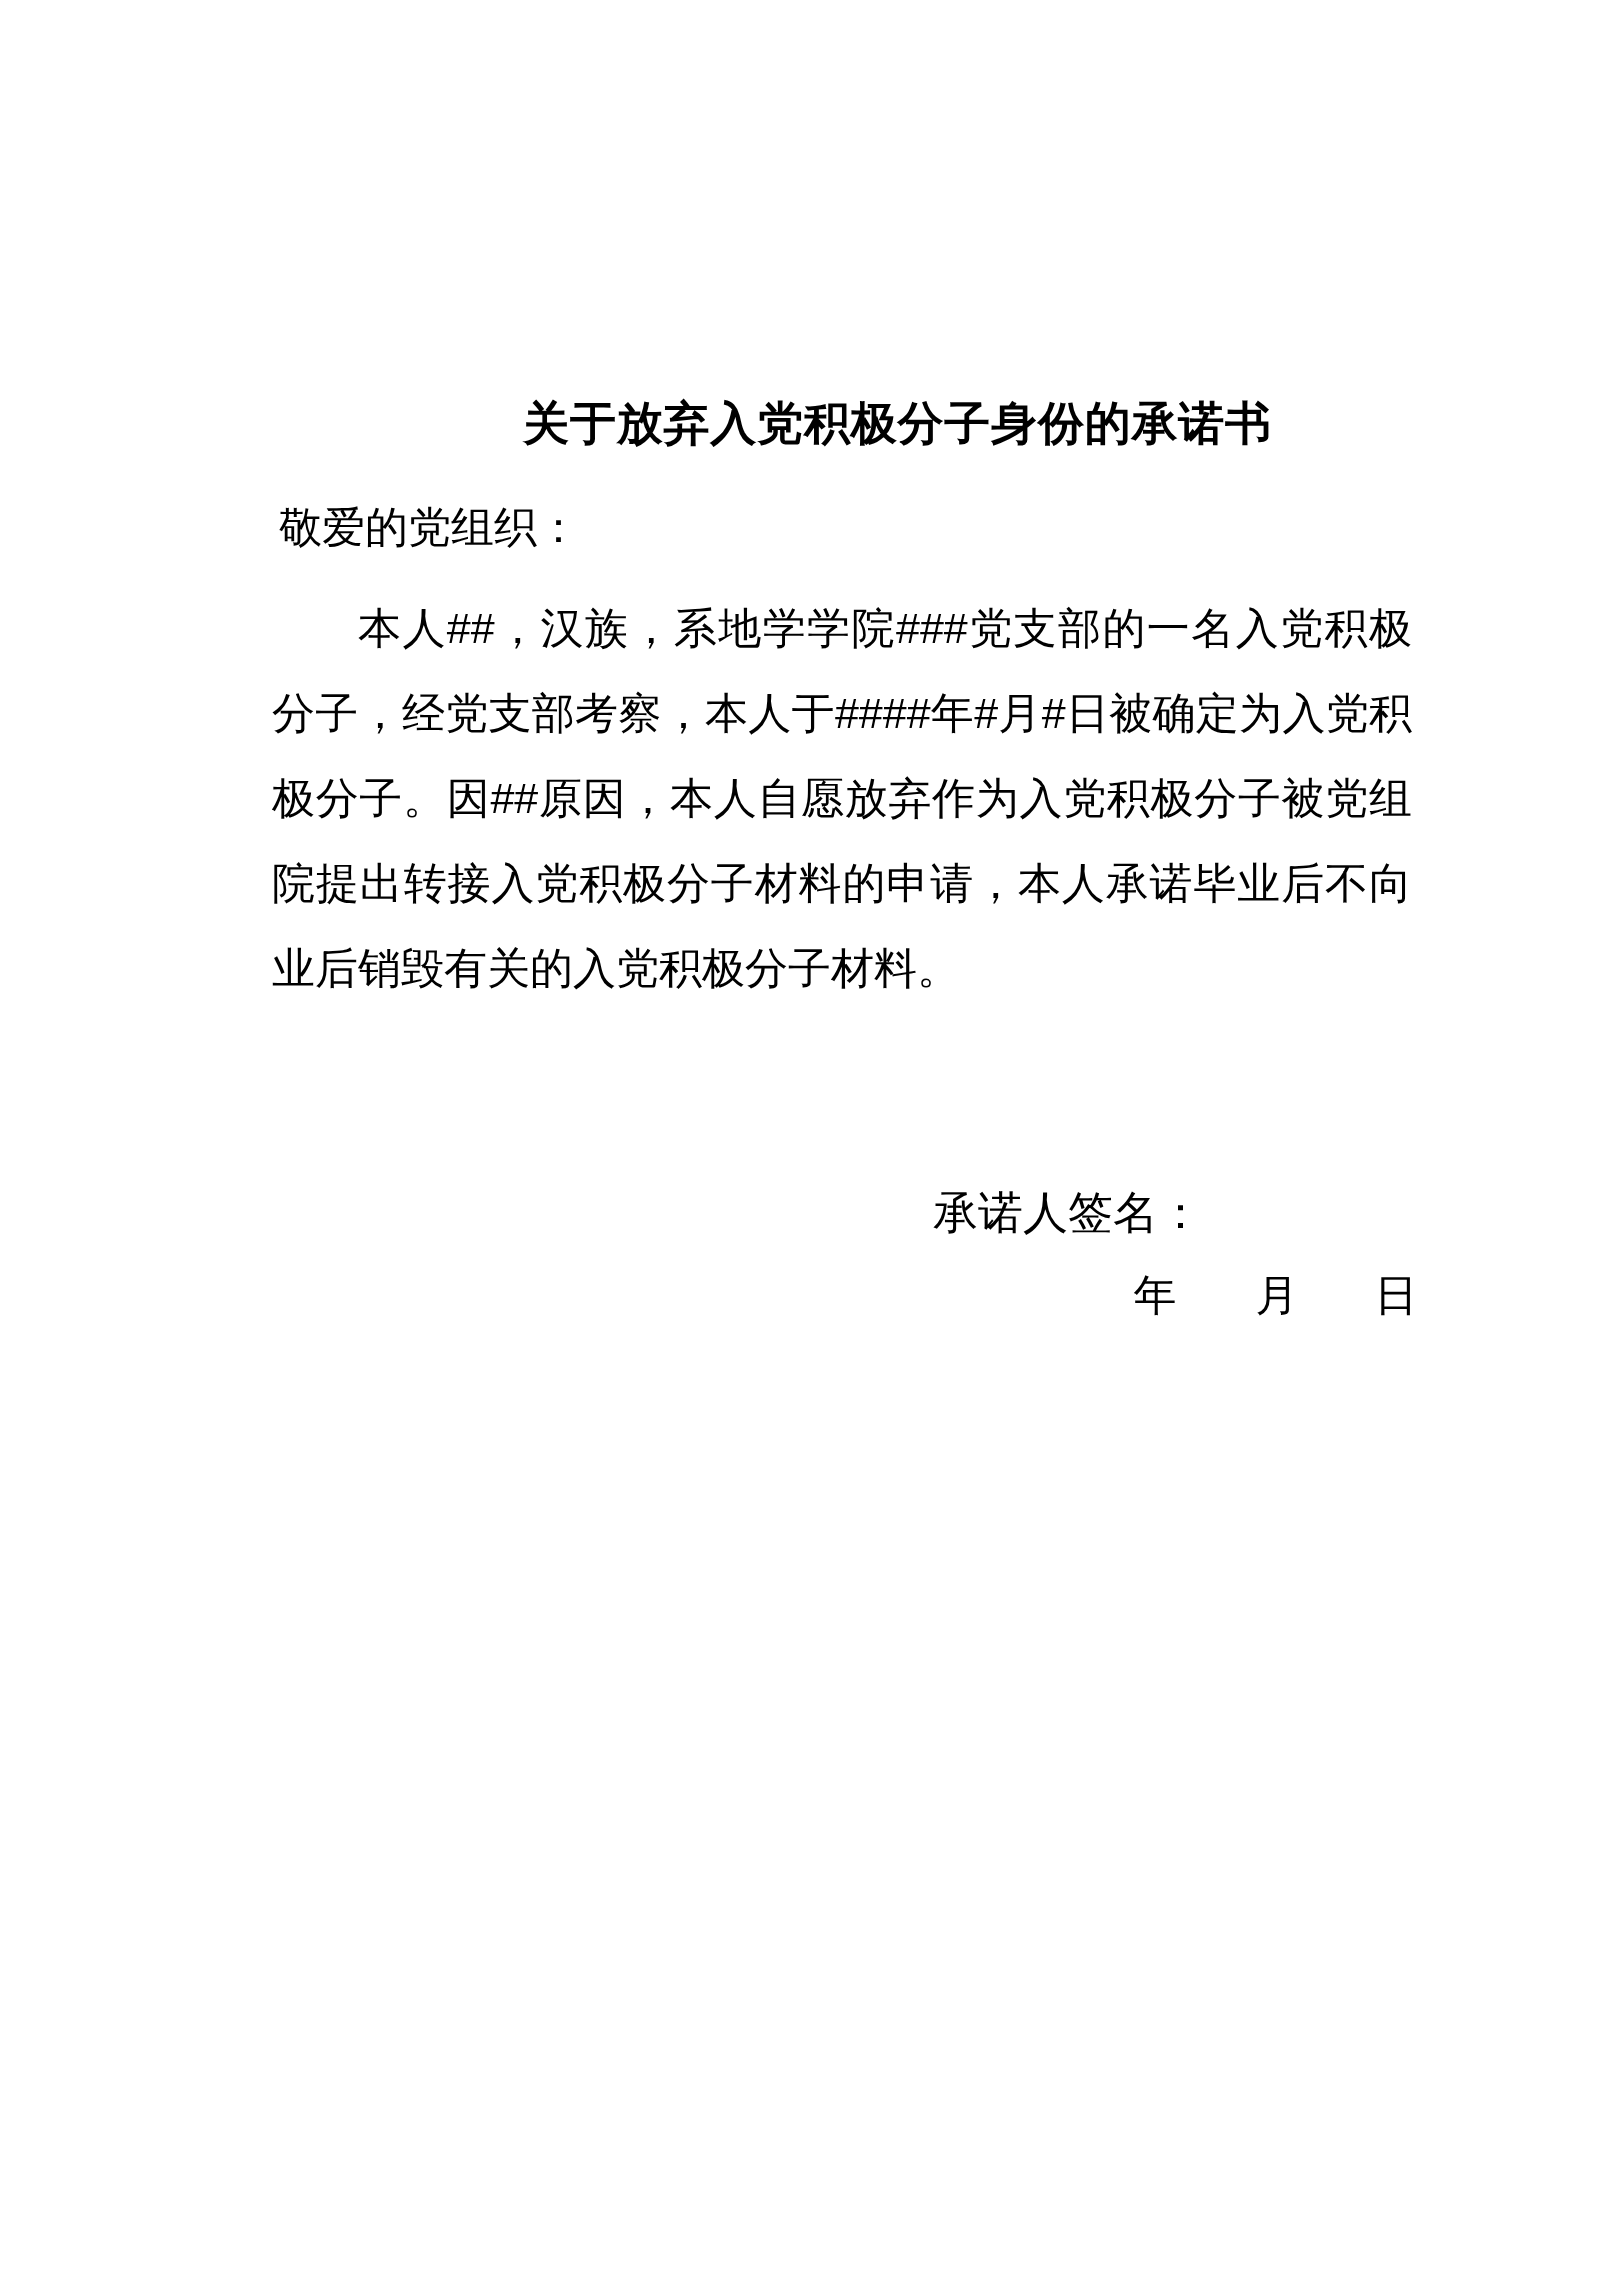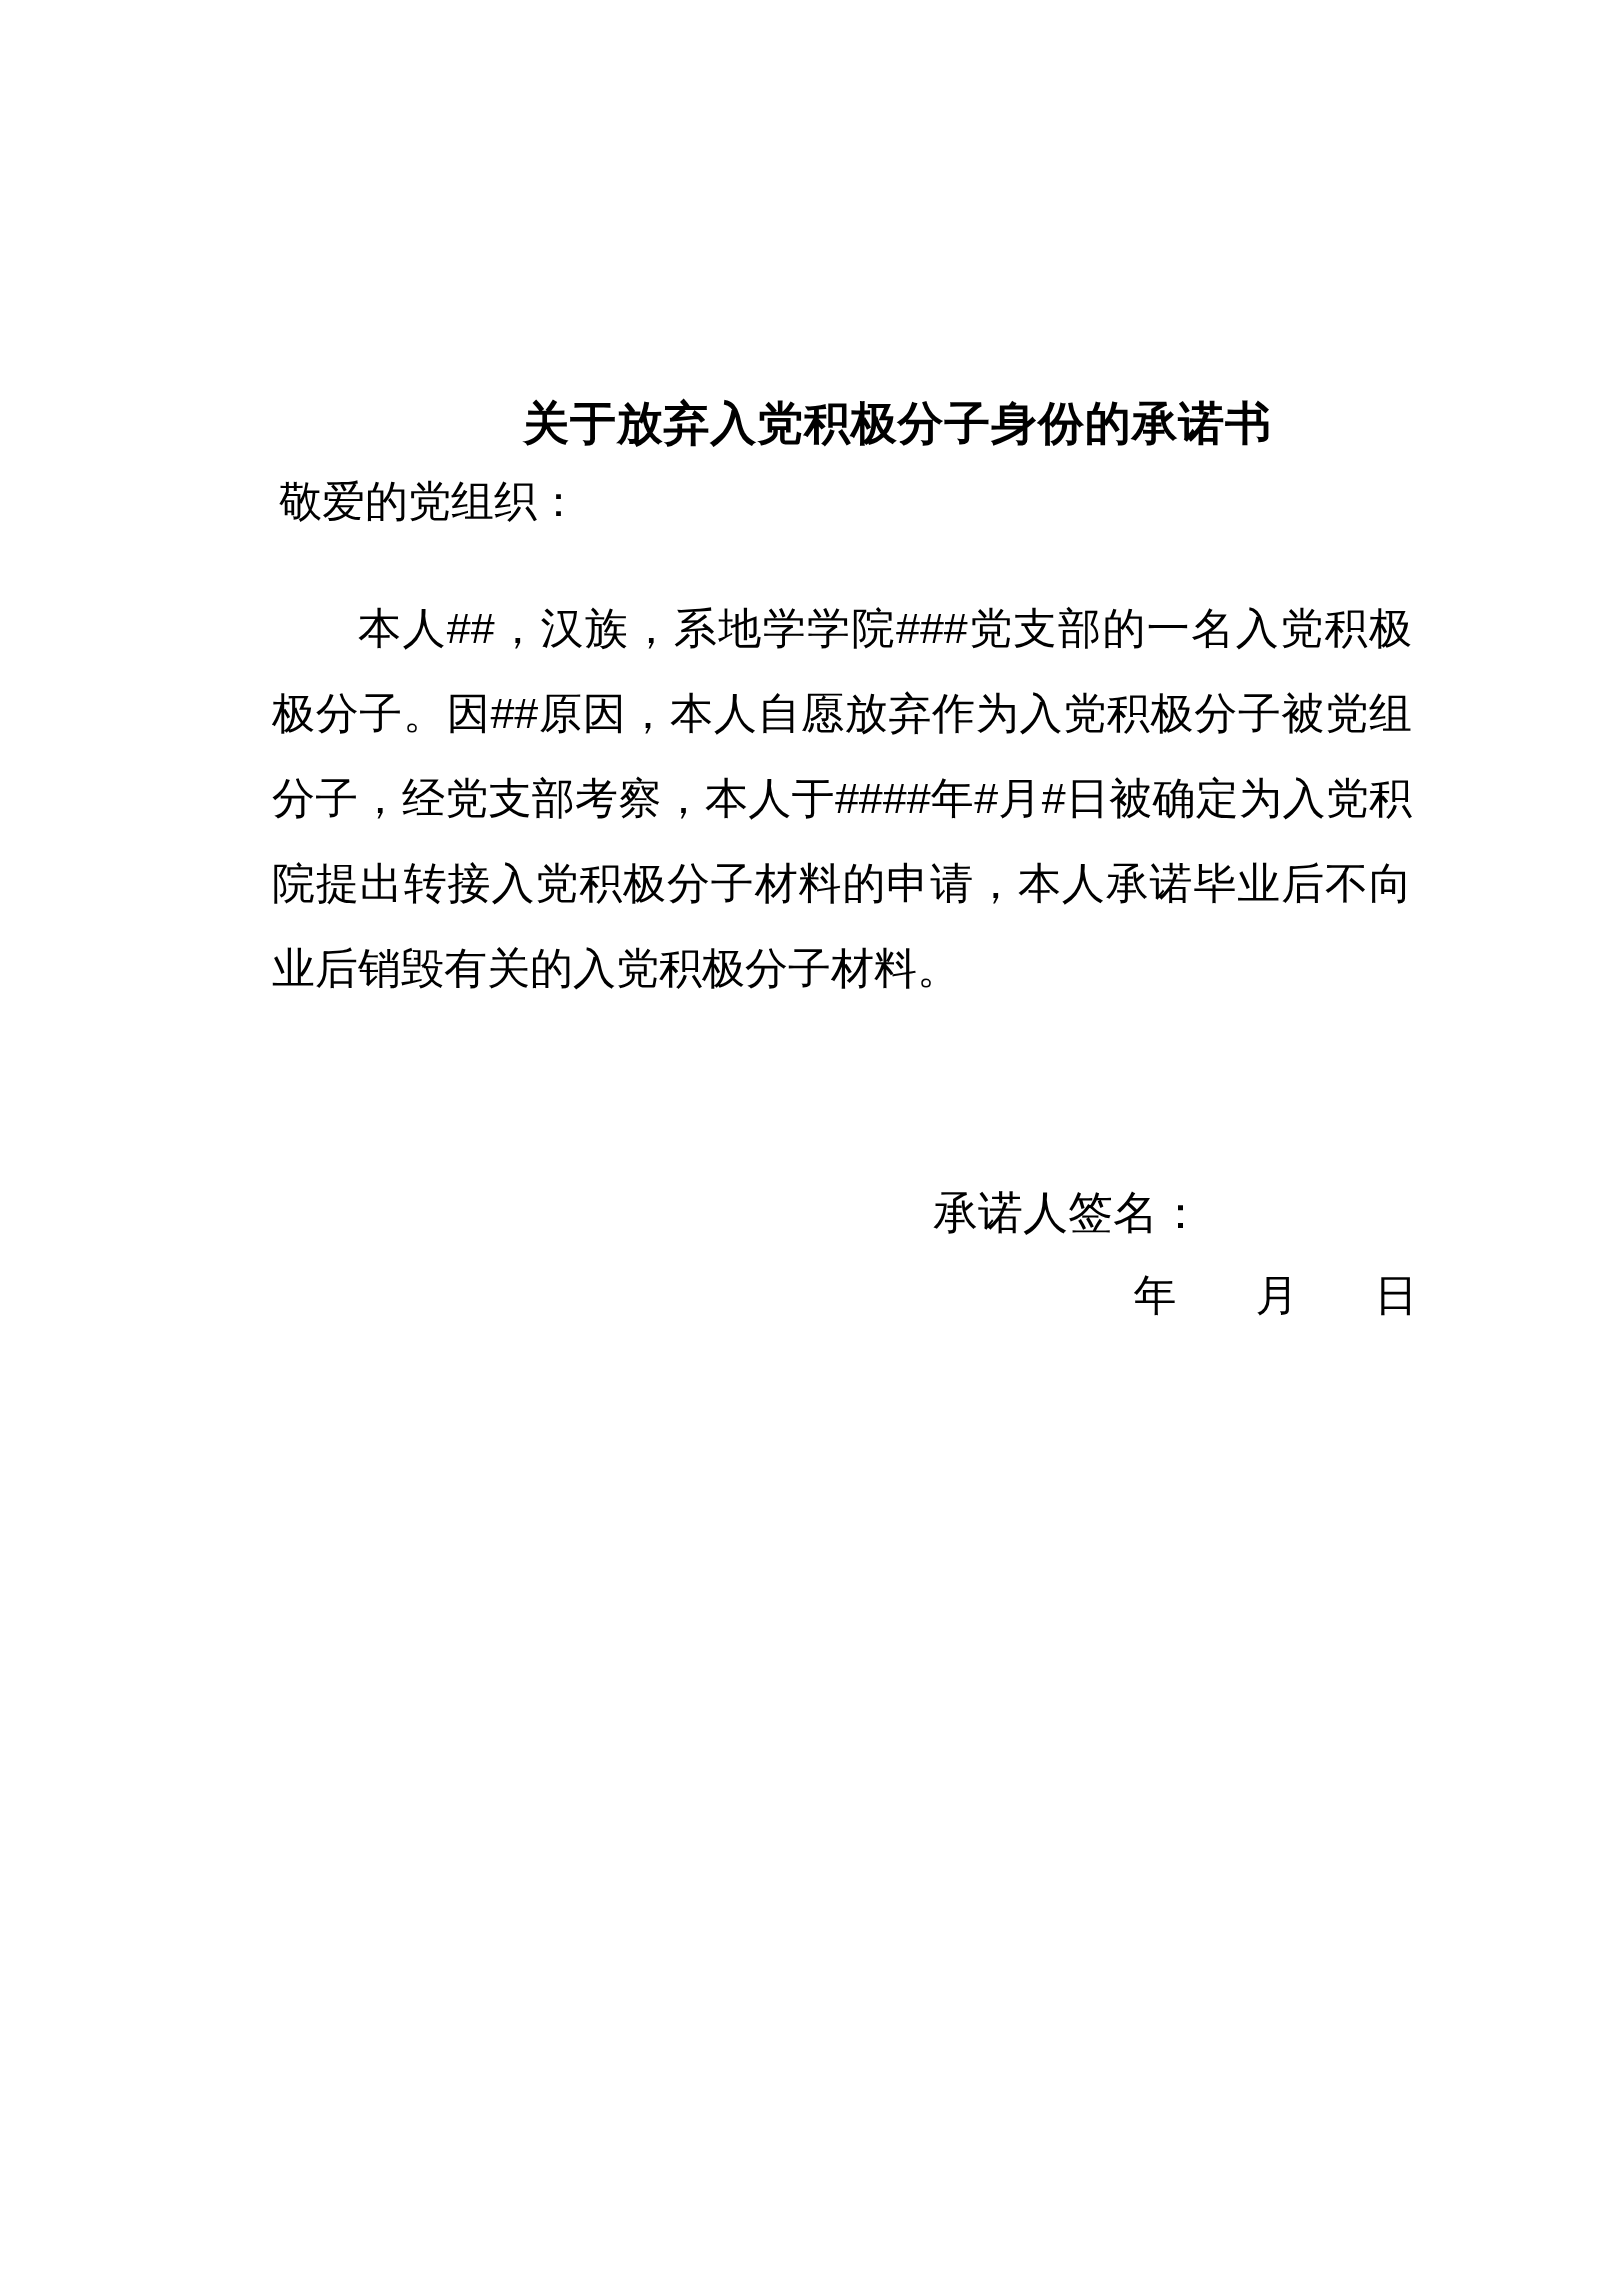--- a/index.html
+++ b/index.html
@@ -25,21 +25,21 @@
     text-align: center;
     text-indent: 92px; 
     font-size: 46px;
     line-height: 57px;
     font-weight: bold;
     letter-spacing: 0.8px;
     white-space: nowrap;
   }
   .salutation {
     position: absolute;
-    top: 477px;
+    top: 503px;
     left: 239px;
     font-size: 43px;
     line-height: 49px;
     white-space: nowrap;
   }
   .body-paragraph {
     position: absolute;
     top: 586px;
     left: 232px;
     width: 1140px;
@@ -91,22 +91,22 @@
 <body>
 
 <div class="page">
 
   <div class="doc-title">关于放弃入党积极分子身份的承诺书</div>
 
   <div class="salutation">敬爱的党组织：</div>
 
   <div class="body-paragraph">
     <div class="body-line first-line">本人##，汉族，系地学学院###党支部的一名入党积极</div>
+    <div class="body-line">分子，经党支部考察，本人于####年#月#日被确定为入党积</div>
     <div class="body-line">极分子。因##原因，本人自愿放弃作为入党积极分子被党组</div>
-    <div class="body-line">分子，经党支部考察，本人于####年#月#日被确定为入党积</div>
     <div class="body-line">院提出转接入党积极分子材料的申请，本人承诺毕业后不向学</div>
     <div class="body-line last-line">业后销毁有关的入党积极分子材料。</div>
   </div>
 
   <div class="signature-line">承诺人签名：</div>
 
   <div class="date-line">
     <span class="date-char year">年</span>
     <span class="date-char month">月</span>
     <span class="date-char day">日</span>

